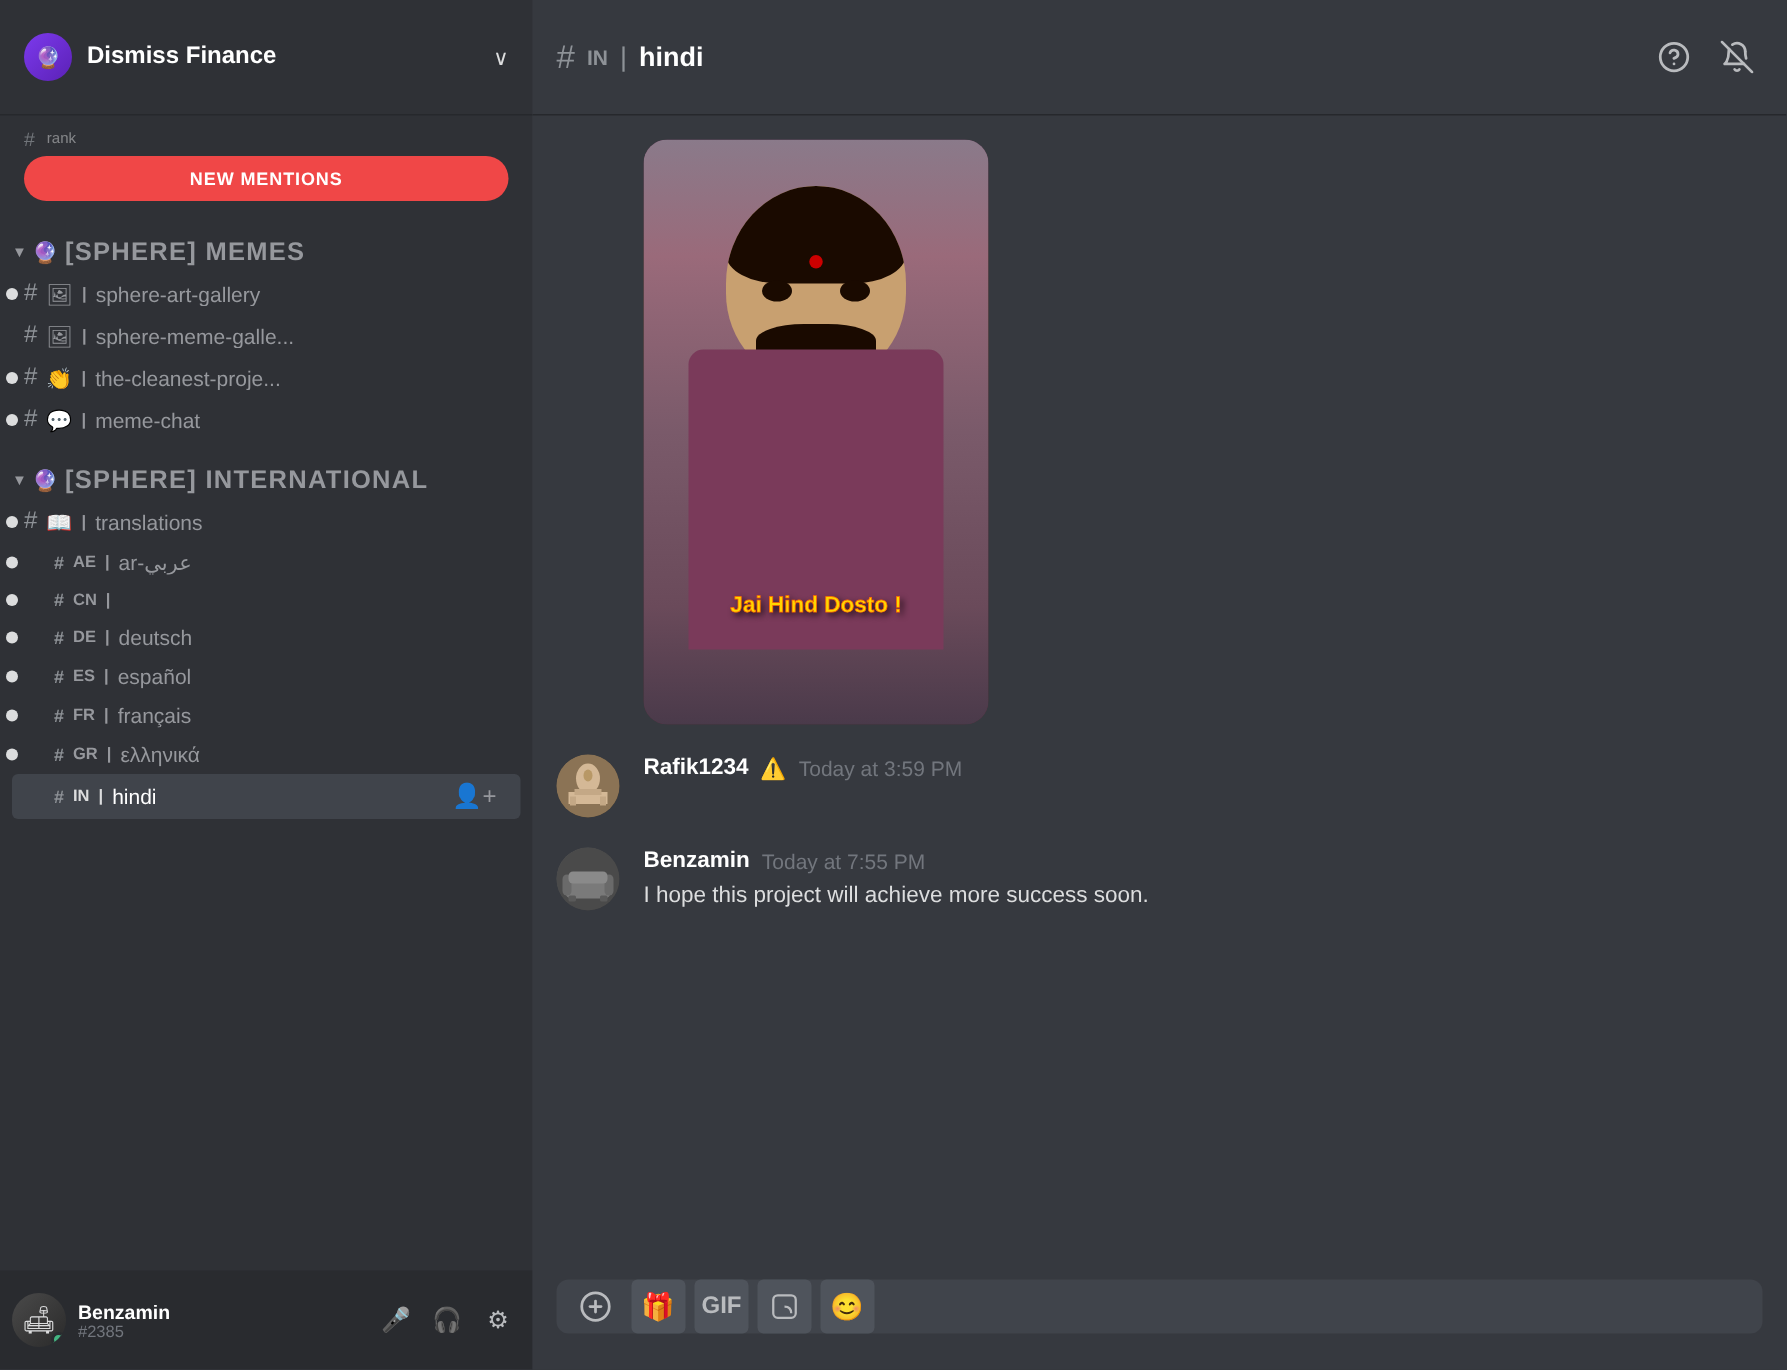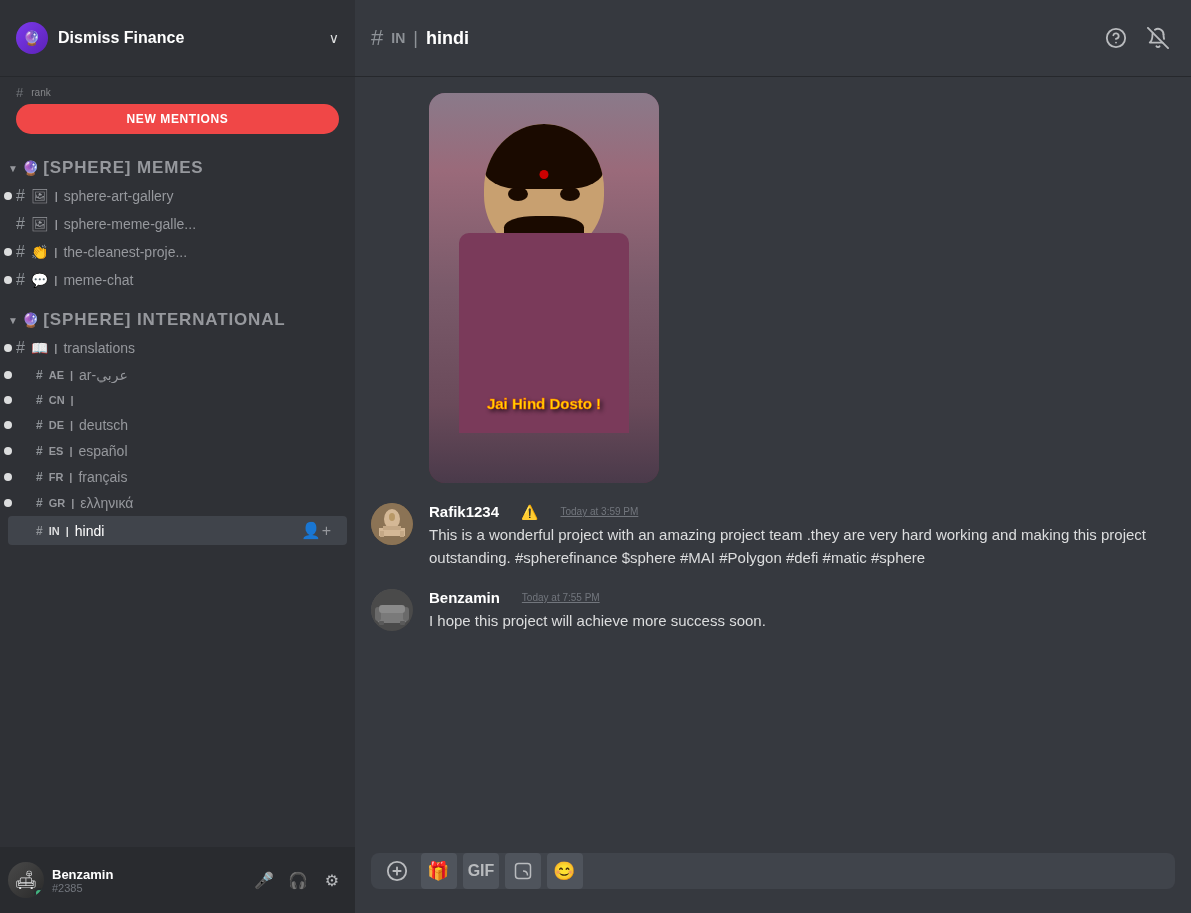--- a/index.html
+++ b/index.html
@@ -371,38 +371,37 @@
       justify-content: center;
     }
 
     .message-content {
       flex: 1;
     }
 
     .message-header {
       display: flex;
       align-items: center;
-      gap: 22px;
+      gap: 8px;
       margin-bottom: 4px;
     }
 
     .message-author {
       font-weight: 600;
       font-size: 15px;
       color: #fff;
     }
 
     .warning-icon {
       font-size: 14px;
     }
 
     .message-timestamp {
-      font-size: 10px;
+      font-size: 14px;
       color: #72767d;
-      text-decoration: underline;
     }
 
     .message-text {
       font-size: 15px;
       line-height: 1.5;
       color: #dcddde;
     }
 
     
     .message-image-container {
@@ -725,21 +724,20 @@
             <rect x="29" y="28" width="4" height="6" fill="#c4a886"></rect>
           </svg>
         </div>
       </div>
       <div class="message-content">
         <div class="message-header">
           <span class="message-author">Rafik1234</span>
           <span class="warning-icon">⚠️</span>
           <span class="message-timestamp">Today at 3:59 PM</span>
         </div>
-        <div class="message-text">This is a wonderful project with an amazing project team .they are very hard working and making this project outstanding. #spherefinance $sphere #MAI #Polygon #defi #matic #sphere</div>
       </div>
     </div>
 
     <div class="message-group">
       <div class="avatar-container avatar-sofa">
         <div class="avatar-img">
           <svg width="42" height="42" viewBox="0 0 42 42">
             <rect width="42" height="42" fill="#4a4a4a" rx="21"></rect>
 
             <rect x="6" y="22" width="30" height="12" fill="#7a7a7a" rx="4"></rect>

